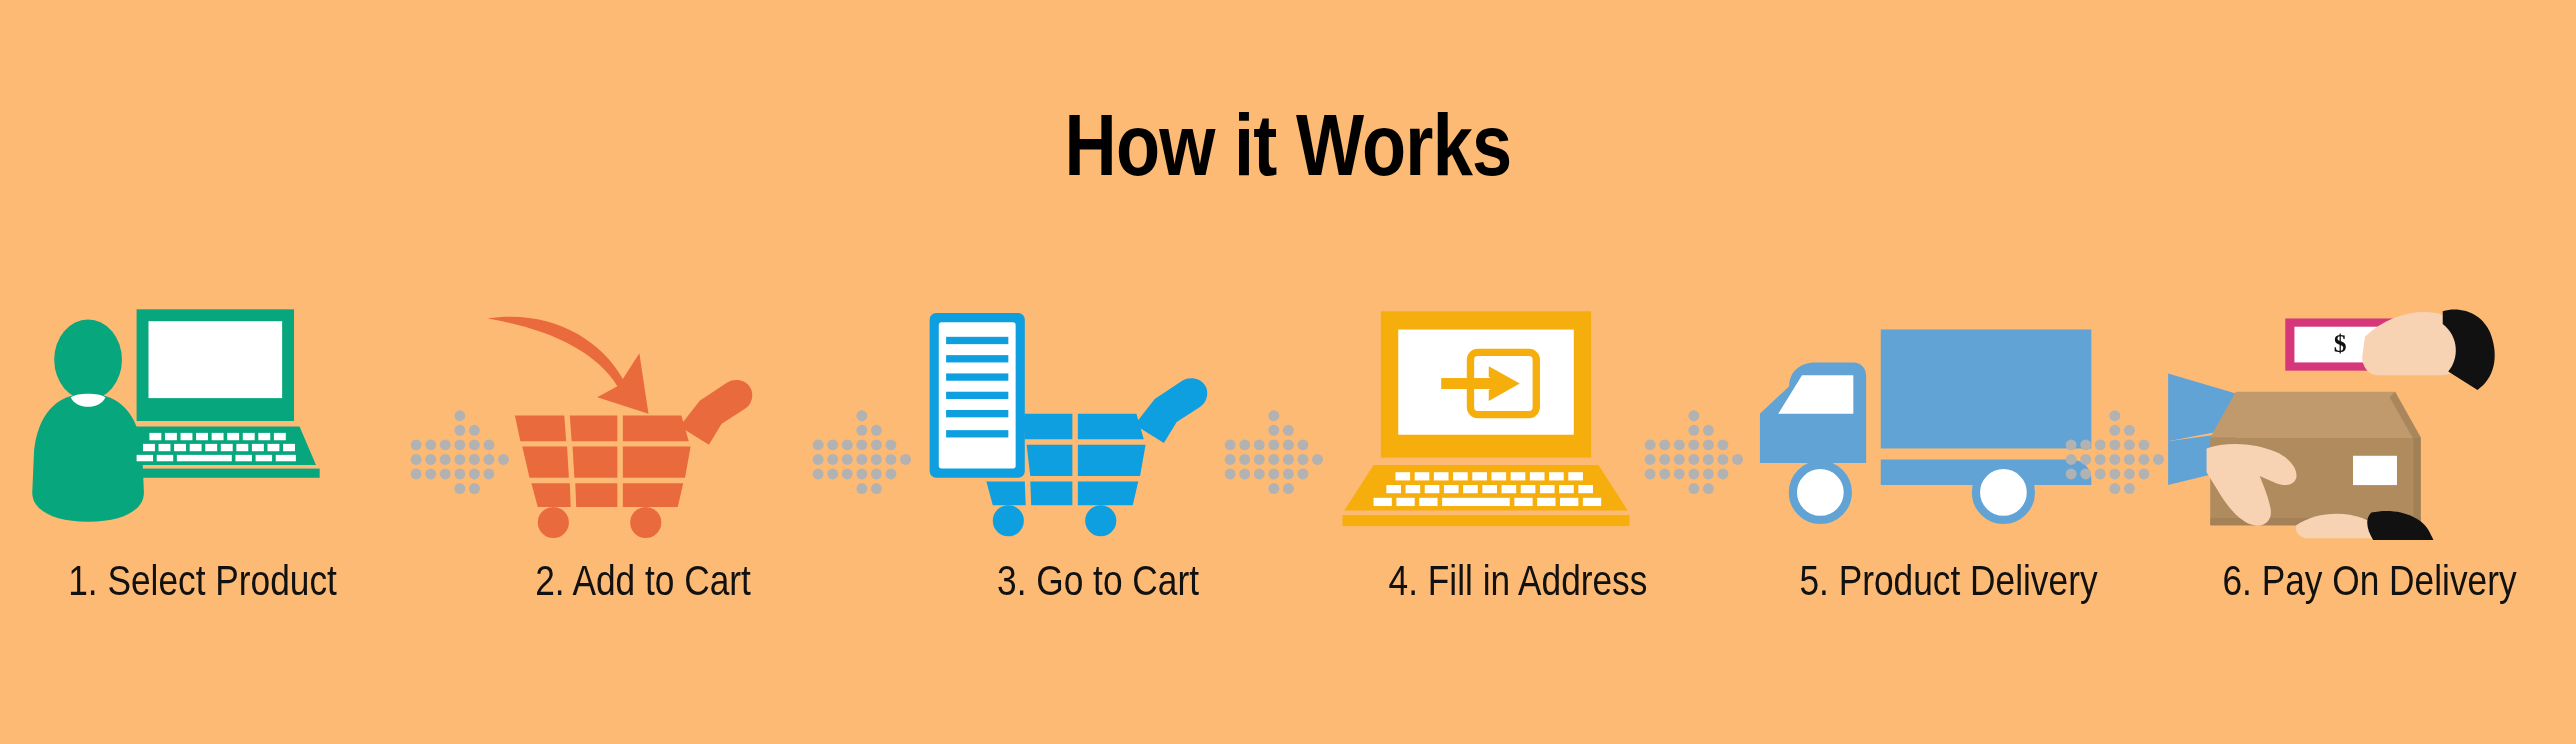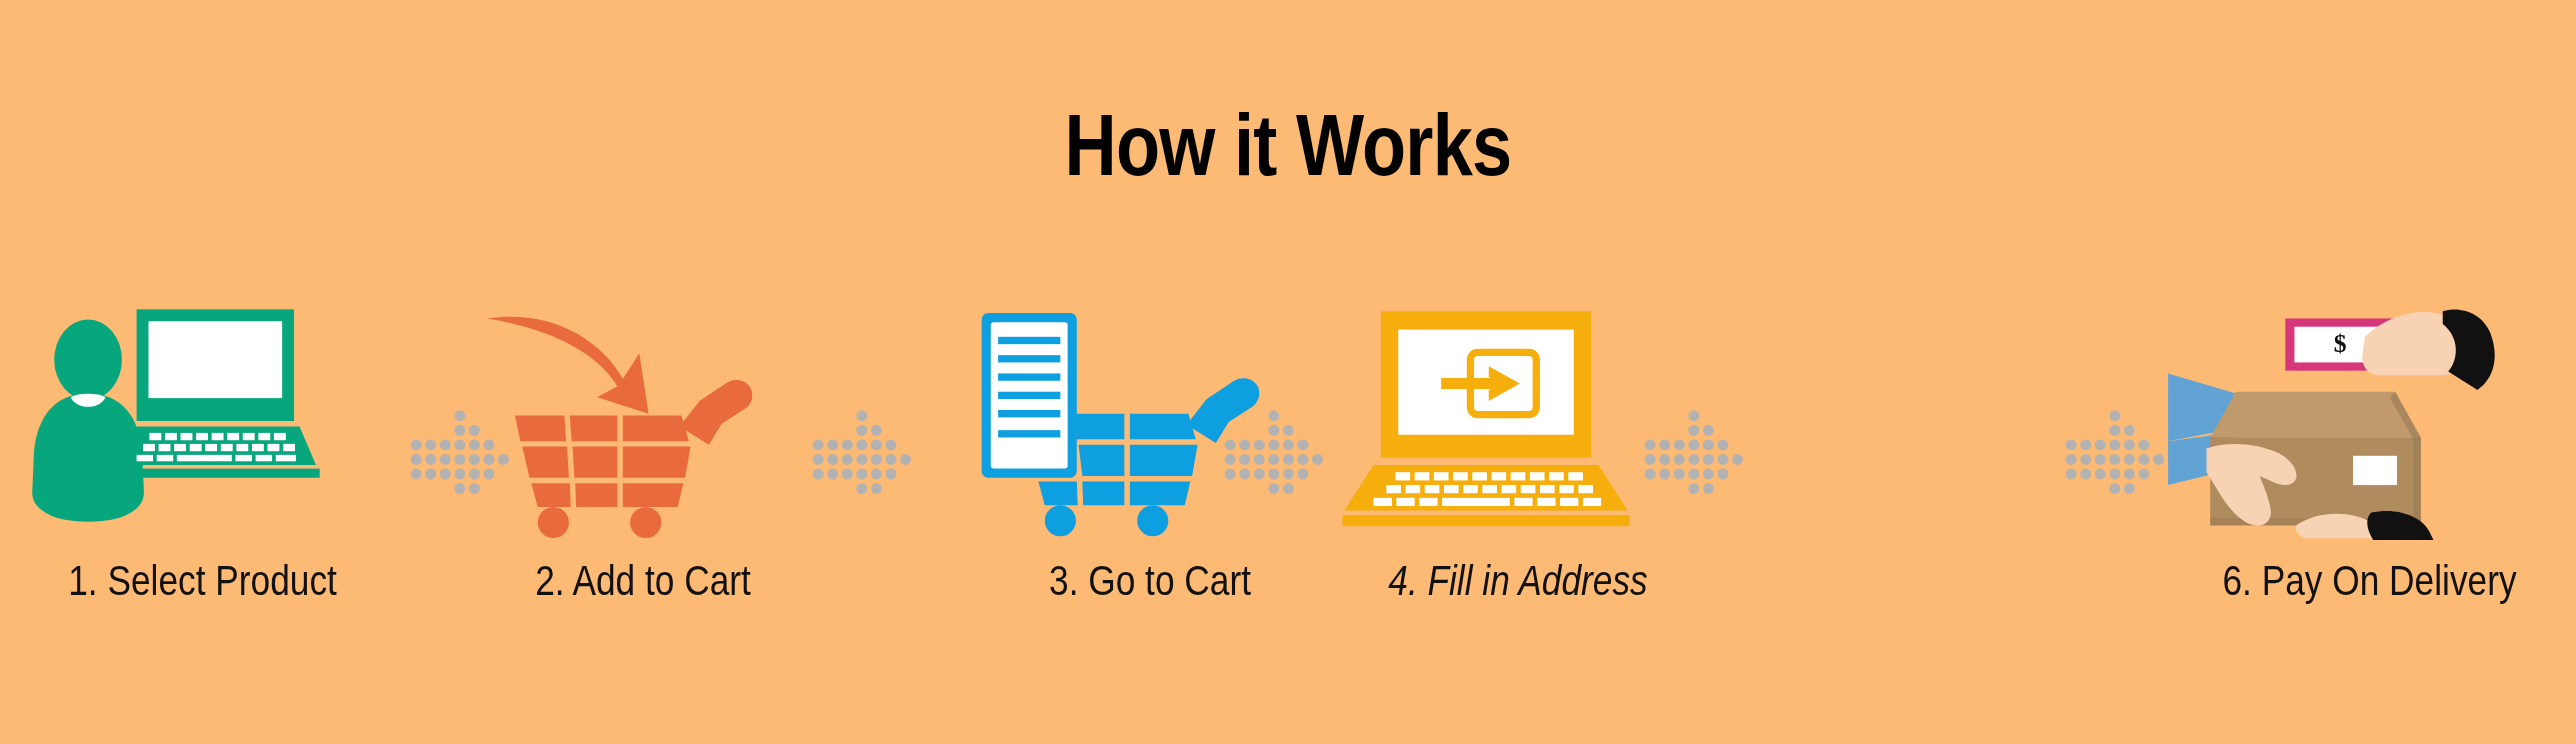--- a/index.html
+++ b/index.html
@@ -37,22 +37,22 @@
     line-height:46px;
     color:#111;
     transform:scaleX(0.84);
     transform-origin:center top;
     white-space:nowrap;
   }
 
   
   #step1 { left:1px;   width:403px; }
   #step2 { left:460px;  width:366px; }
-  #step3 { left:967px; width:366px; }
-  #step4 { left:1326px; width:384px;font-style:italic; }
+  #step3 { left:915px; width:366px; }
+  #step4 { left:1326px; width:384px; }
   #step5 { left:1747px; width:403px; }
   #step6 { left:2168px; width:403px; }
 
   
   .arrow-sep { position:absolute; top:403px; width:110px; height:91px; }
   #sep1 { left:403px; }
   #sep2 { left:805px; }
   #sep3 { left:1217px; }
   #sep4 { left:1637px; }
   #sep5 { left:2058px; }
@@ -227,20 +227,38 @@
             <rect x="256" y="214" width="20" height="9"></rect>
               <rect x="281" y="214" width="20" height="9"></rect>
           </g>
 
           <rect x="18" y="233" width="314" height="12" fill="#f5ae0c"></rect>
         </svg>
       </div>
       <div class="step-label">4. Fill in Address</div>
     </div>
 
+    <div class="step" id="step5">
+      <div class="icon-box">
+        <svg class="icon-svg" viewBox="0 0 440 260">
+
+          <rect x="146" y="30" width="230" height="130" fill="#62a3d6"></rect>
+
+          <path d="M46 92 C46 76 58 66 74 66 L116 66 C124 66 130 72 130 80 L130 176 L14 176 L14 122 Z" fill="#62a3d6"></path>
+
+          <path d="M60 80 L116 80 L116 122 L34 122 Z" fill="#ffffff"></path>
+
+          <path d="M146 172 L352 172 C368 172 376 182 376 194 L376 200 L146 200 Z" fill="#62a3d6"></path>
+
+          <circle cx="80" cy="208" r="30" fill="#ffffff" stroke="#62a3d6" stroke-width="9"></circle>
+          <circle cx="280" cy="208" r="30" fill="#ffffff" stroke="#62a3d6" stroke-width="9"></circle>
+        </svg>
+      </div>
+      <div class="step-label">5. Product Delivery</div>
+    </div>
 
     <div class="step" id="step6">
       <div class="icon-box">
         <svg class="icon-svg" viewBox="0 0 440 260">
 
           <g>
             <rect x="128" y="18" width="125" height="57" fill="#d6367a"></rect>
             <rect x="138" y="27" width="105" height="39" fill="#ffffff"></rect>
             <text x="188" y="55" font-family="'Liberation Serif', serif" font-size="28" font-weight="700" fill="#111" text-anchor="middle">$</text>
           </g>

